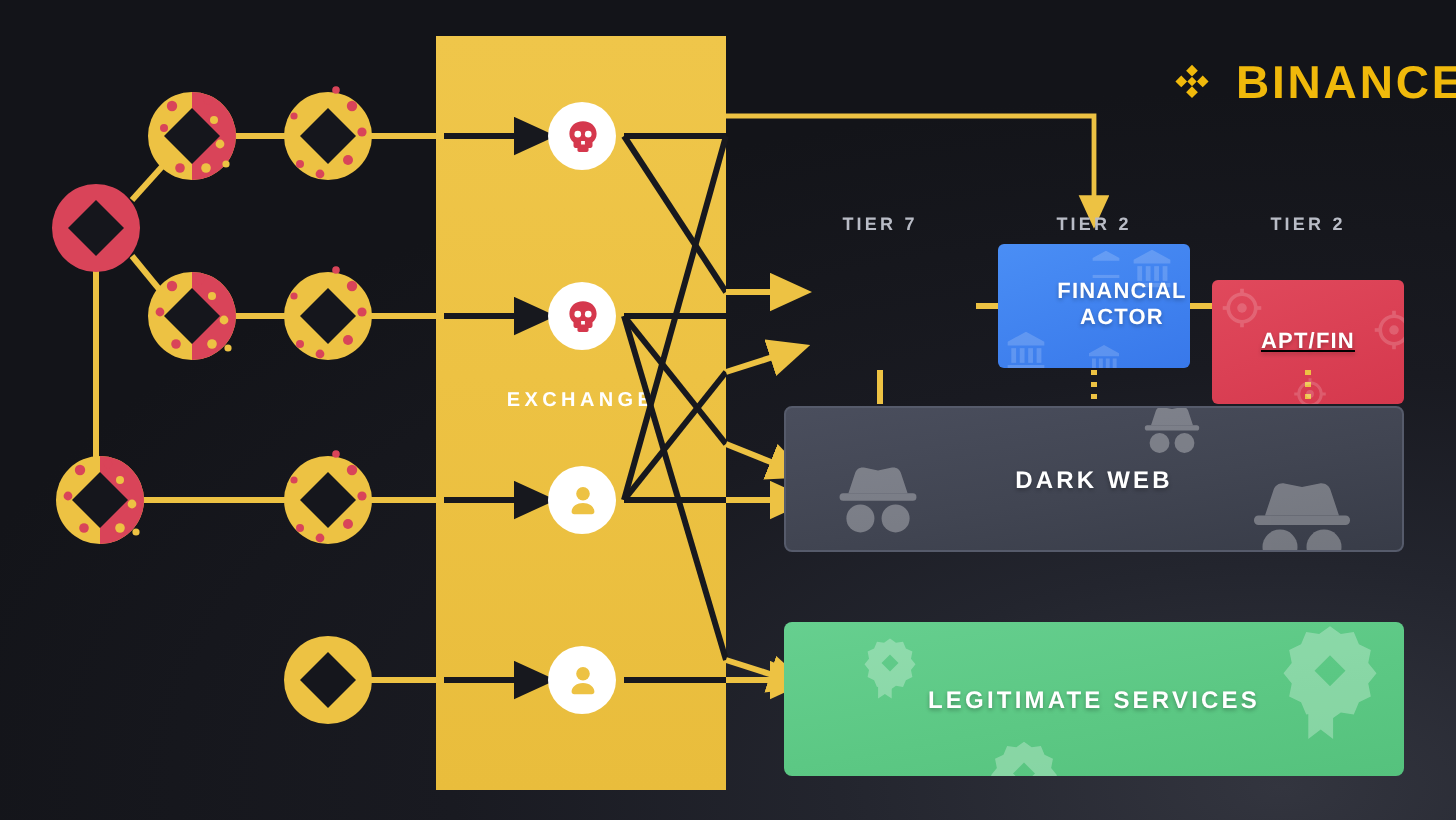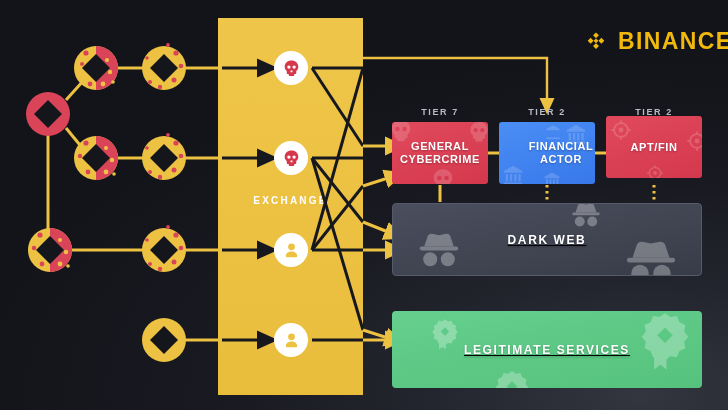--- a/index.html
+++ b/index.html
@@ -55,29 +55,28 @@
   }
   .tbox .lbl{
     position:relative; z-index:3;
     color:#fff; font-size:11px; font-weight:bold;
     letter-spacing:.6px; line-height:1.18; text-align:center;
     text-shadow:0 1px 2px rgba(0,0,0,.28);
   }
   .tbox .wm{ position:absolute; z-index:1; opacity:.17; }
   #tier1{ left:392px; top:122px; background:linear-gradient(160deg,#e0495c 0%,#d5384d 100%); }
   #tier2{ left:499px; top:122px; background:linear-gradient(160deg,#4a8ef5 0%,#3878ea 100%);padding-left:28px; }
-  #tier3{ left:606px; top:116px; background:linear-gradient(160deg,#e0495c 0%,#d5384d 100%); }
+  #tier3{ left:606px; top:140px; background:linear-gradient(160deg,#e0495c 0%,#d5384d 100%);text-decoration:underline; }
 
   
   .wbox{
     position:absolute; left:392px; width:310px;
     border-radius:4px;
     display:flex; align-items:center; justify-content:center;
     overflow:hidden;
-    text-decoration:underline;
   }
   .wbox .lbl{
     position:relative; z-index:3;
     color:#fff; font-size:12px; font-weight:bold; letter-spacing:1.6px;
     text-shadow:0 1px 2px rgba(0,0,0,.3);
   }
   .wbox .wm{ position:absolute; z-index:1; }
   #darkweb{
     top:203px; height:73px;
     background:linear-gradient(170deg,#4a4e5d 0%,#414552 55%,#383c48 100%);
@@ -294,38 +293,20 @@
       <line x1="363" y1="250" x2="388" y2="250"></line>
       <line x1="363" y1="330" x2="388" y2="338"></line>
       <line x1="363" y1="340" x2="388" y2="340"></line>
     </g>
   </svg>
 
   <div class="tier-label" style="left:392px; top:107px;">TIER 7</div>
   <div class="tier-label" style="left:499px; top:107px;">TIER 2</div>
   <div class="tier-label" style="left:606px; top:107px;">TIER 2</div>
 
-  <div class="tbox" id="tier1">
-    <svg class="wm" style="left:-4px; top:-4px;" width="26" height="26" viewBox="0 0 24 24">
-      <path d="M12 2C7 2 3.4 5.4 3.4 9.9c0 2.5 1.1 4.3 2.6 5.4v2.3c0 .7.6 1.3 1.3 1.3h1.2v1.5c0 .6.5 1.1 1.1 1.1h4.8c.6 0 1.1-.5 1.1-1.1v-1.5h1.2c.7 0 1.3-.6 1.3-1.3v-2.3c1.5-1.1 2.6-2.9 2.6-5.4C20.6 5.4 17 2 12 2z" fill="#fff"></path>
-      <circle cx="8.7" cy="10.2" r="2.1" fill="#d5384d"></circle>
-        <circle cx="15.3" cy="10.2" r="2.1" fill="#d5384d"></circle>
-    </svg>
-    <svg class="wm" style="right:-3px; top:-2px;" width="24" height="24" viewBox="0 0 24 24">
-      <path d="M12 2C7 2 3.4 5.4 3.4 9.9c0 2.5 1.1 4.3 2.6 5.4v2.3c0 .7.6 1.3 1.3 1.3h1.2v1.5c0 .6.5 1.1 1.1 1.1h4.8c.6 0 1.1-.5 1.1-1.1v-1.5h1.2c.7 0 1.3-.6 1.3-1.3v-2.3c1.5-1.1 2.6-2.9 2.6-5.4C20.6 5.4 17 2 12 2z" fill="#fff"></path>
-      <circle cx="8.7" cy="10.2" r="2.1" fill="#d5384d"></circle>
-        <circle cx="15.3" cy="10.2" r="2.1" fill="#d5384d"></circle>
-    </svg>
-    <svg class="wm" style="left:38px; bottom:-9px;" width="26" height="26" viewBox="0 0 24 24">
-      <path d="M12 2C7 2 3.4 5.4 3.4 9.9c0 2.5 1.1 4.3 2.6 5.4v2.3c0 .7.6 1.3 1.3 1.3h1.2v1.5c0 .6.5 1.1 1.1 1.1h4.8c.6 0 1.1-.5 1.1-1.1v-1.5h1.2c.7 0 1.3-.6 1.3-1.3v-2.3c1.5-1.1 2.6-2.9 2.6-5.4C20.6 5.4 17 2 12 2z" fill="#fff"></path>
-      <circle cx="8.7" cy="10.2" r="2.1" fill="#d5384d"></circle>
-        <circle cx="15.3" cy="10.2" r="2.1" fill="#d5384d"></circle>
-    </svg>
-    <span class="lbl">GENERAL<br>CYBERCRIME</span>
-  </div>
 
   <div class="tbox" id="tier2">
     <svg class="wm" style="right:8px; top:1px;" width="22" height="22" viewBox="0 0 24 24">
       <path d="M12 2L22 7.5v2H2v-2L12 2z" fill="#fff"></path>
       <rect x="4" y="11" width="2.6" height="8" fill="#fff"></rect>
         <rect x="8.6" y="11" width="2.6" height="8" fill="#fff"></rect>
       <rect x="13.2" y="11" width="2.6" height="8" fill="#fff"></rect>
         <rect x="17.8" y="11" width="2.6" height="8" fill="#fff"></rect>
       <rect x="2" y="20.2" width="20" height="2.3" fill="#fff"></rect>
     </svg>

